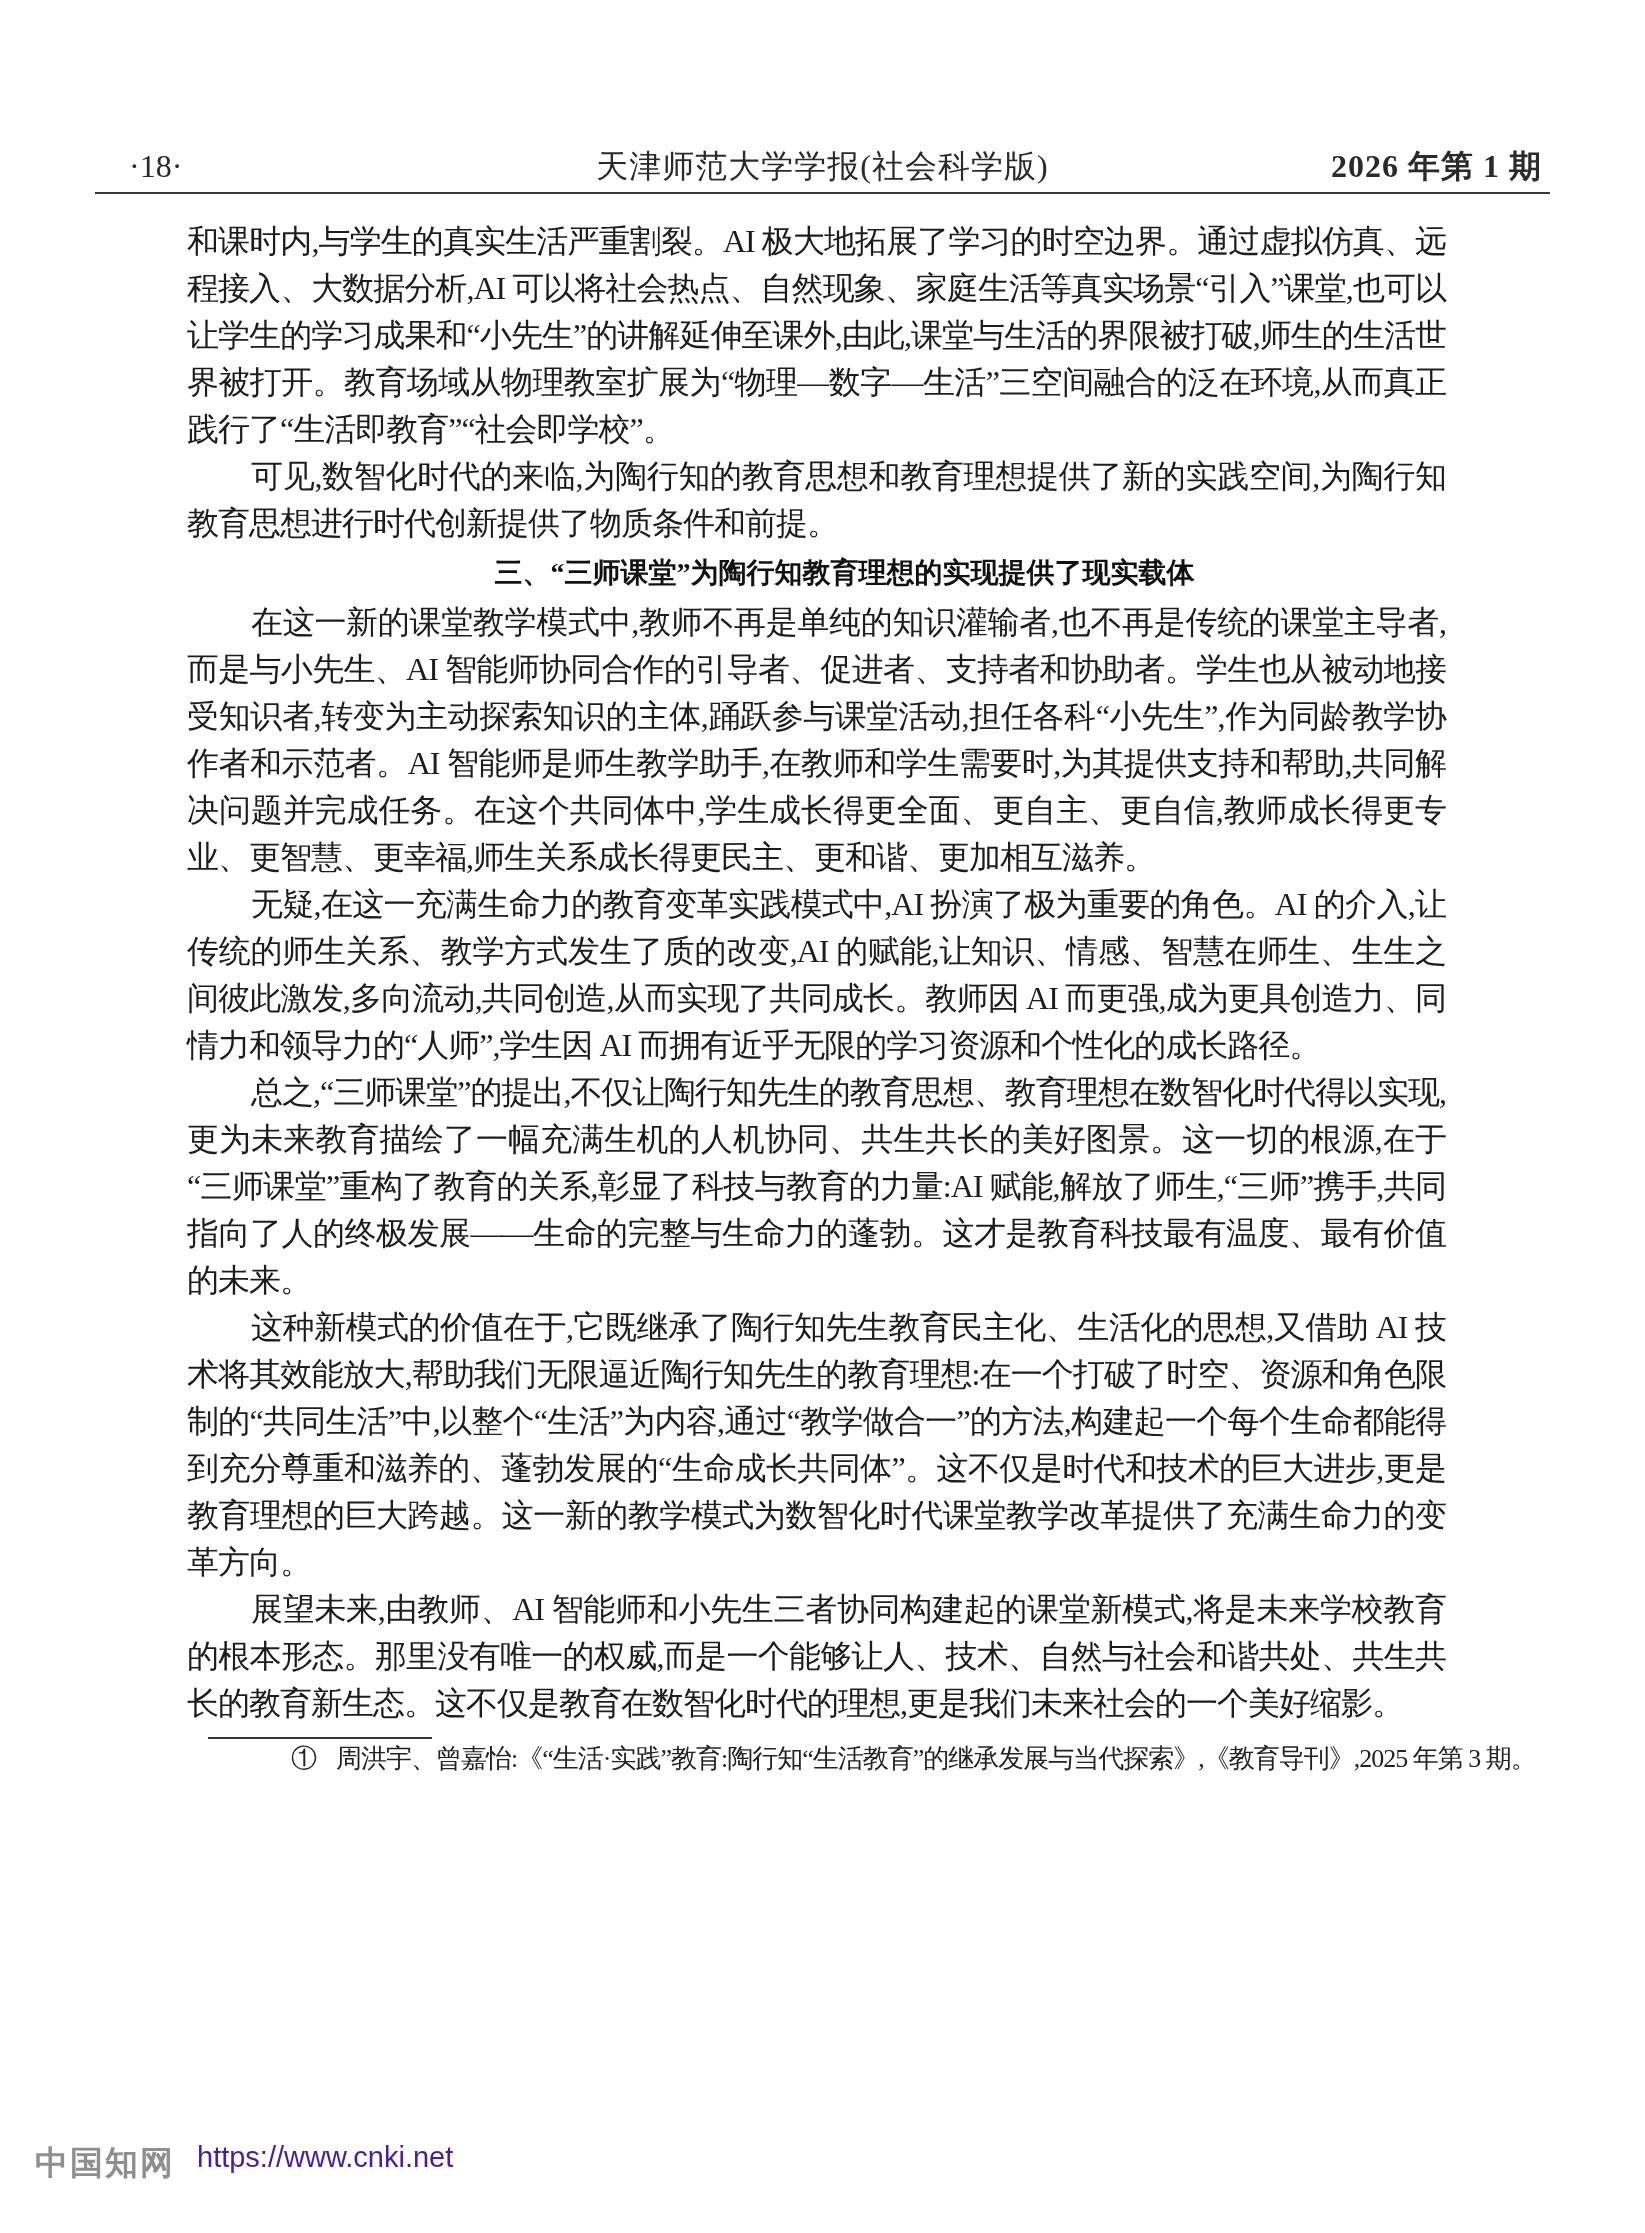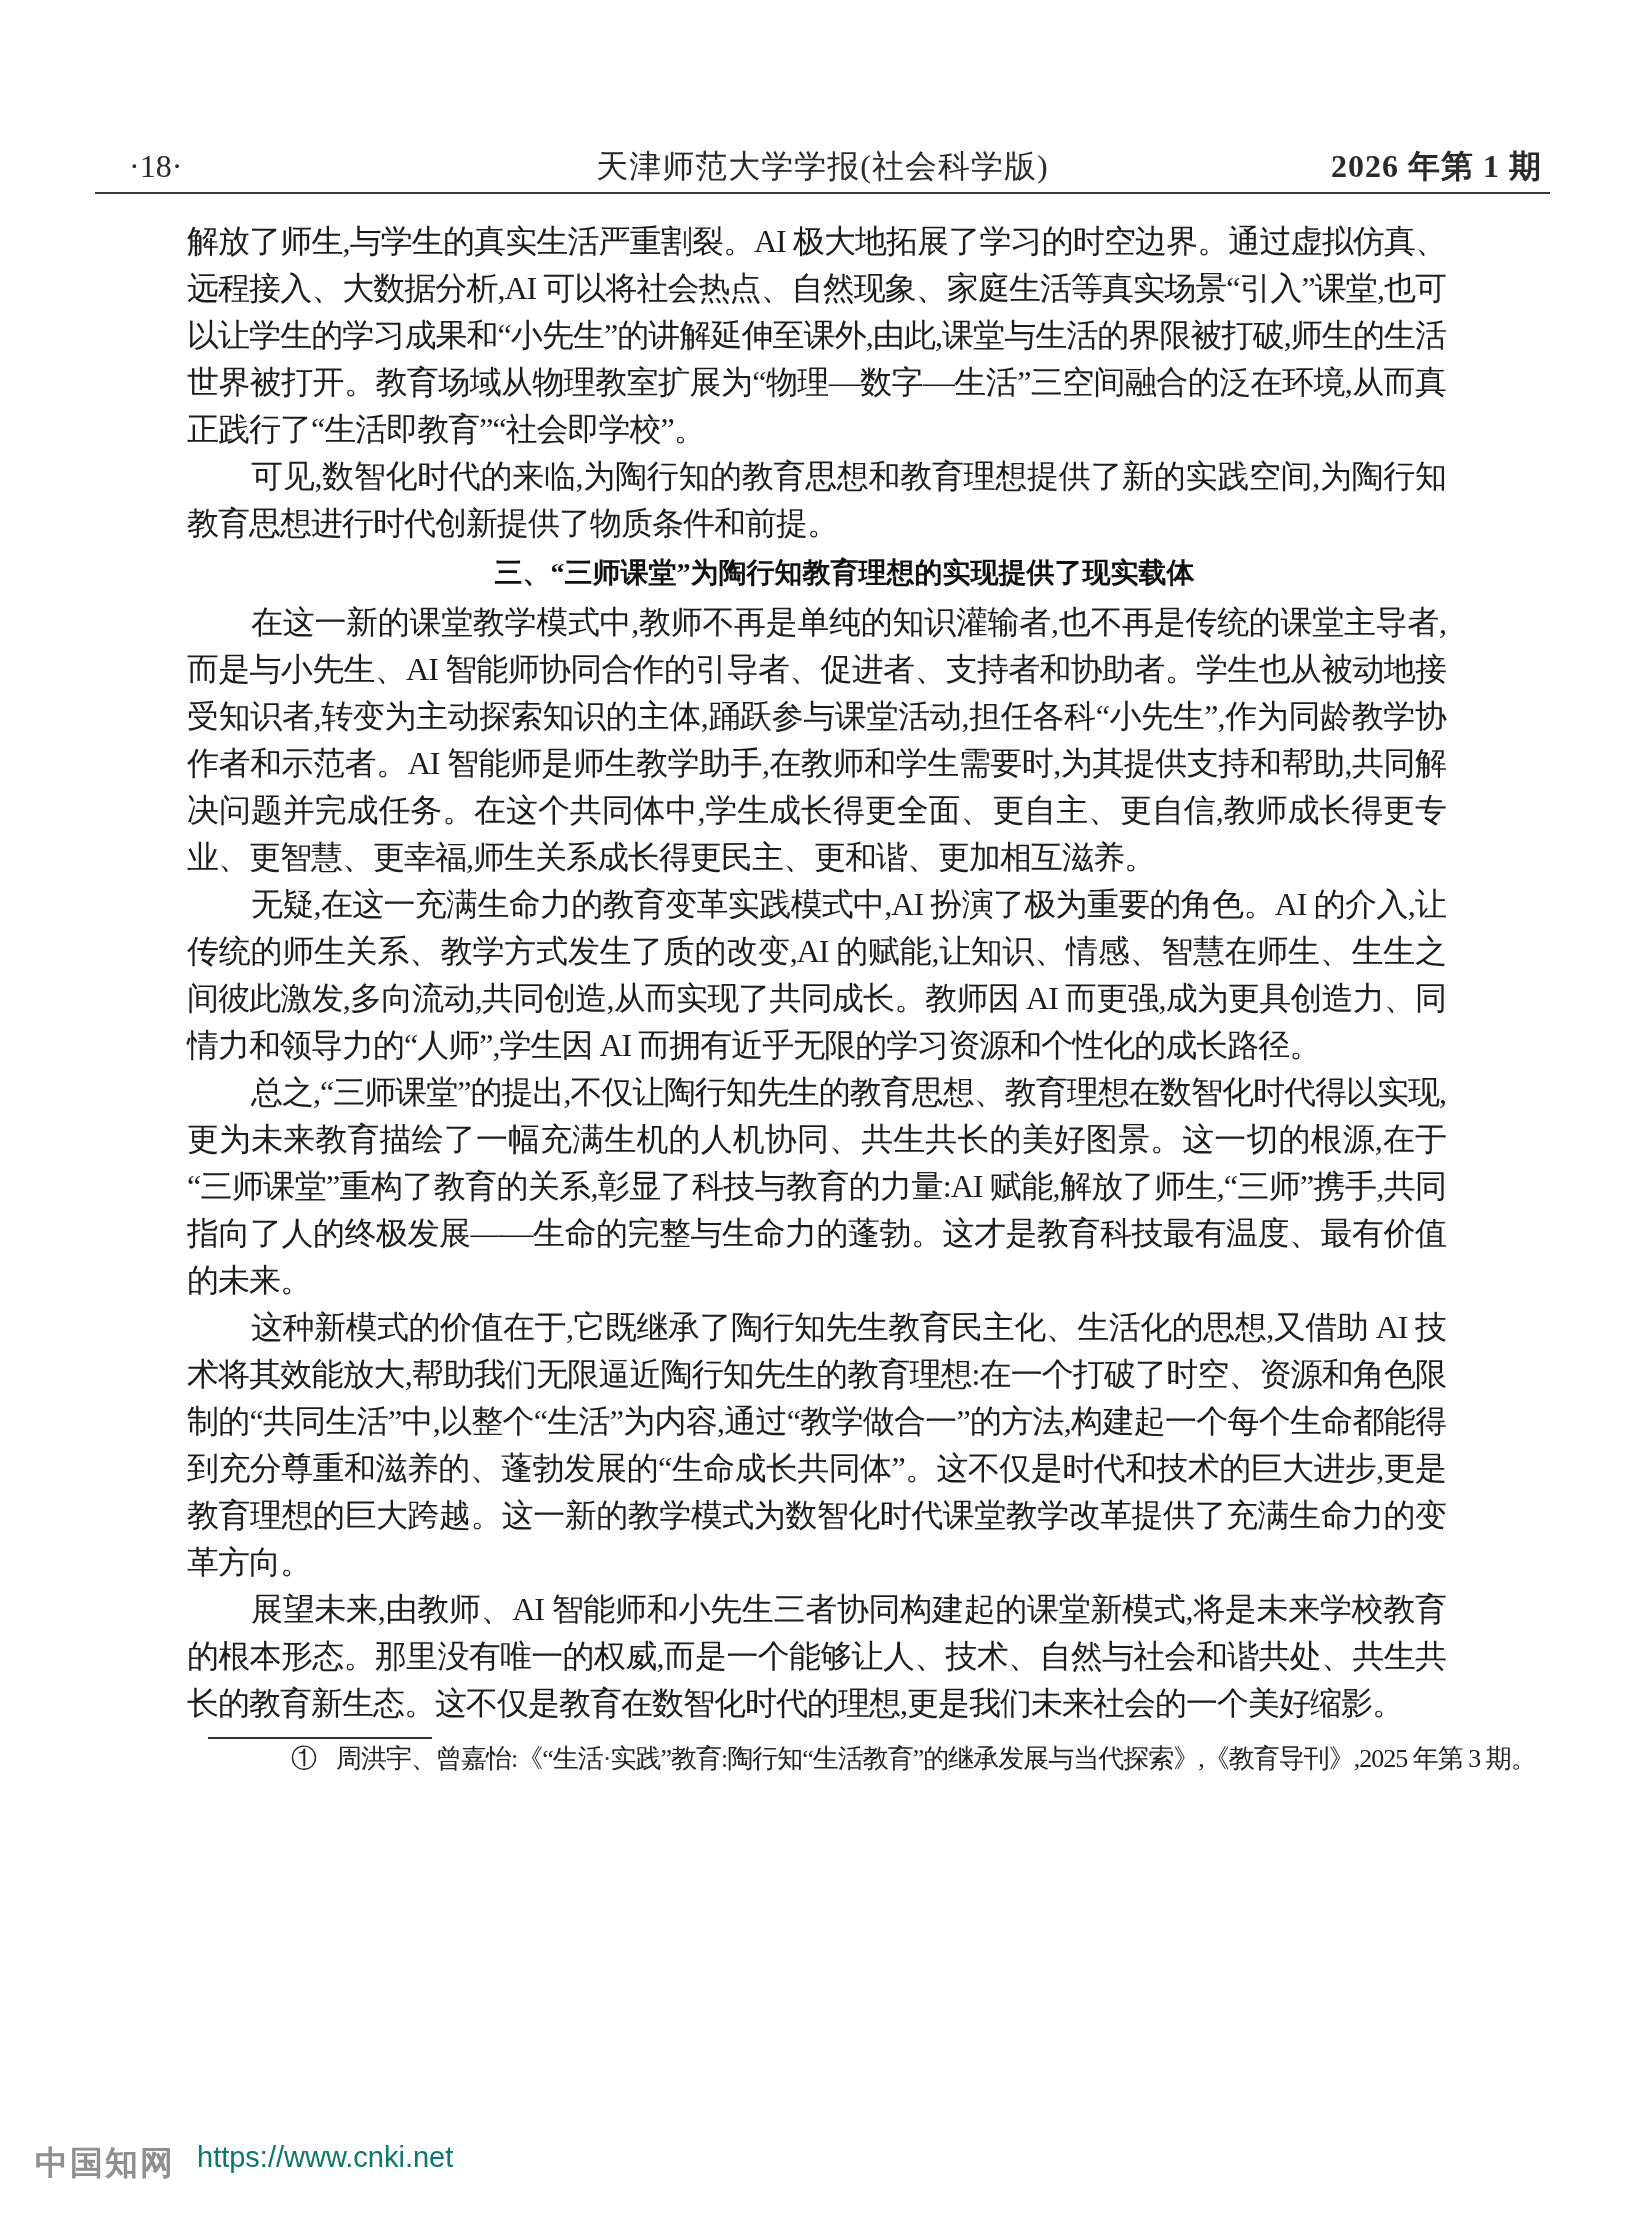--- a/index.html
+++ b/index.html
@@ -55,35 +55,35 @@
   .watermark{
     position:absolute;left:35px;top:2141px;height:50px;
     color:#929292;display:flex;align-items:flex-start;
   }
   .watermark .brand{
     font-size:33px;font-weight:bold;letter-spacing:2px;
     font-family:"Liberation Sans","DejaVu Sans",sans-serif;color:#8f8f8f;
   }
   .watermark .url{
     margin-left:22px;font-size:29px;
-    font-family:"Liberation Sans","DejaVu Sans",sans-serif;color:#0f766e;
+    font-family:"Liberation Sans","DejaVu Sans",sans-serif;color:#4c1d95;
   }
 </style>
 </head>
 <body>
 
 <div class="page-header">
   <span class="pageno">·18·</span>
   <span class="jtitle">天津师范大学学报(社会科学版)</span>
   <span class="issue">2026 年第 1 期</span>
 </div>
 <div class="header-rule"></div>
 
 <div class="article">
-  <p class="no-indent">解放了师生,与学生的真实生活严重割裂。AI 极大地拓展了学习的时空边界。通过虚拟仿真、远程接入、大数据分析,AI 可以将社会热点、自然现象、家庭生活等真实场景“引入”课堂,也可以让学生的学习成果和“小先生”的讲解延伸至课外,由此,课堂与生活的界限被打破,师生的生活世界被打开。教育场域从物理教室扩展为“物理—数字—生活”三空间融合的泛在环境,从而真正践行了“生活即教育”“社会即学校”。</p>
+  <p class="no-indent">和课时内,与学生的真实生活严重割裂。AI 极大地拓展了学习的时空边界。通过虚拟仿真、远程接入、大数据分析,AI 可以将社会热点、自然现象、家庭生活等真实场景“引入”课堂,也可以让学生的学习成果和“小先生”的讲解延伸至课外,由此,课堂与生活的界限被打破,师生的生活世界被打开。教育场域从物理教室扩展为“物理—数字—生活”三空间融合的泛在环境,从而真正践行了“生活即教育”“社会即学校”。</p>
   <p>可见,数智化时代的来临,为陶行知的教育思想和教育理想提供了新的实践空间,为陶行知教育思想进行时代创新提供了物质条件和前提。</p>
 
   <p class="section-heading">三、“三师课堂”为陶行知教育理想的实现提供了现实载体</p>
 
 
   <p>在这一新的课堂教学模式中,教师不再是单纯的知识灌输者,也不再是传统的课堂主导者,而是与小先生、AI 智能师协同合作的引导者、促进者、支持者和协助者。学生也从被动地接受知识者,转变为主动探索知识的主体,踊跃参与课堂活动,担任各科“小先生”,作为同龄教学协作者和示范者。AI 智能师是师生教学助手,在教师和学生需要时,为其提供支持和帮助,共同解决问题并完成任务。在这个共同体中,学生成长得更全面、更自主、更自信,教师成长得更专业、更智慧、更幸福,师生关系成长得更民主、更和谐、更加相互滋养。</p>
   <p>无疑,在这一充满生命力的教育变革实践模式中,AI 扮演了极为重要的角色。AI 的介入,让传统的师生关系、教学方式发生了质的改变,AI 的赋能,让知识、情感、智慧在师生、生生之间彼此激发,多向流动,共同创造,从而实现了共同成长。教师因 AI 而更强,成为更具创造力、同情力和领导力的“人师”,学生因 AI 而拥有近乎无限的学习资源和个性化的成长路径。</p>
   <p>总之,“三师课堂”的提出,不仅让陶行知先生的教育思想、教育理想在数智化时代得以实现,更为未来教育描绘了一幅充满生机的人机协同、共生共长的美好图景。这一切的根源,在于“三师课堂”重构了教育的关系,彰显了科技与教育的力量:AI 赋能,解放了师生,“三师”携手,共同指向了人的终极发展——生命的完整与生命力的蓬勃。这才是教育科技最有温度、最有价值的未来。</p>
   <p>这种新模式的价值在于,它既继承了陶行知先生教育民主化、生活化的思想,又借助 AI 技术将其效能放大,帮助我们无限逼近陶行知先生的教育理想:在一个打破了时空、资源和角色限制的“共同生活”中,以整个“生活”为内容,通过“教学做合一”的方法,构建起一个每个生命都能得到充分尊重和滋养的、蓬勃发展的“生命成长共同体”。这不仅是时代和技术的巨大进步,更是教育理想的巨大跨越。这一新的教学模式为数智化时代课堂教学改革提供了充满生命力的变革方向。</p>
   <p>展望未来,由教师、AI 智能师和小先生三者协同构建起的课堂新模式,将是未来学校教育的根本形态。那里没有唯一的权威,而是一个能够让人、技术、自然与社会和谐共处、共生共长的教育新生态。这不仅是教育在数智化时代的理想,更是我们未来社会的一个美好缩影。</p>

